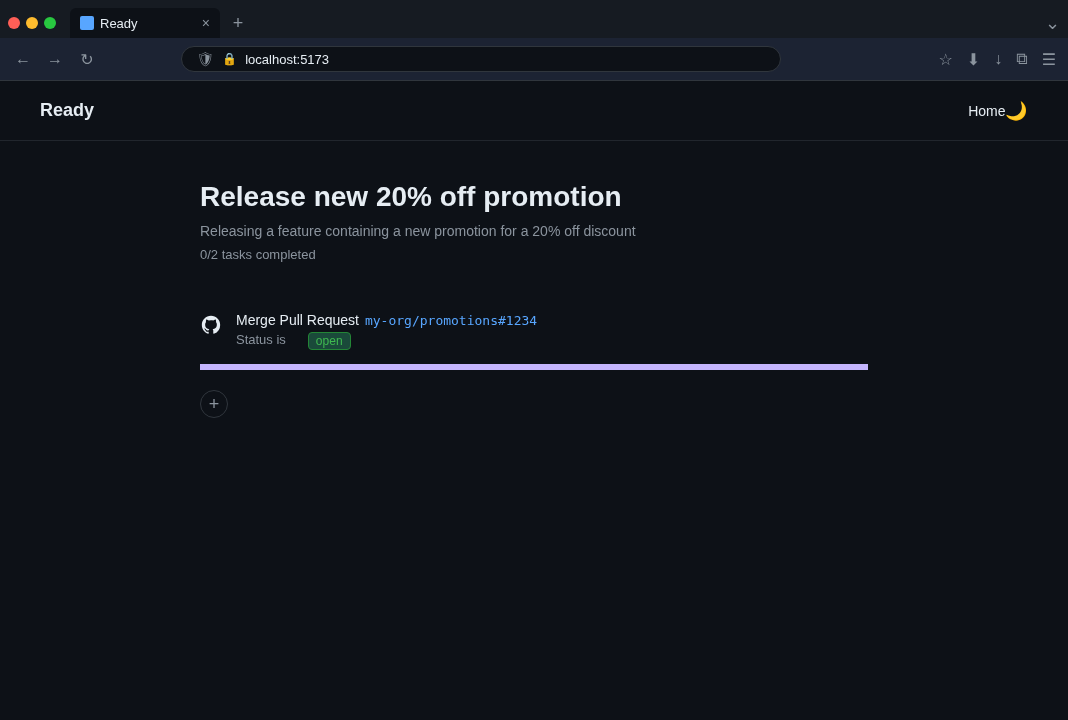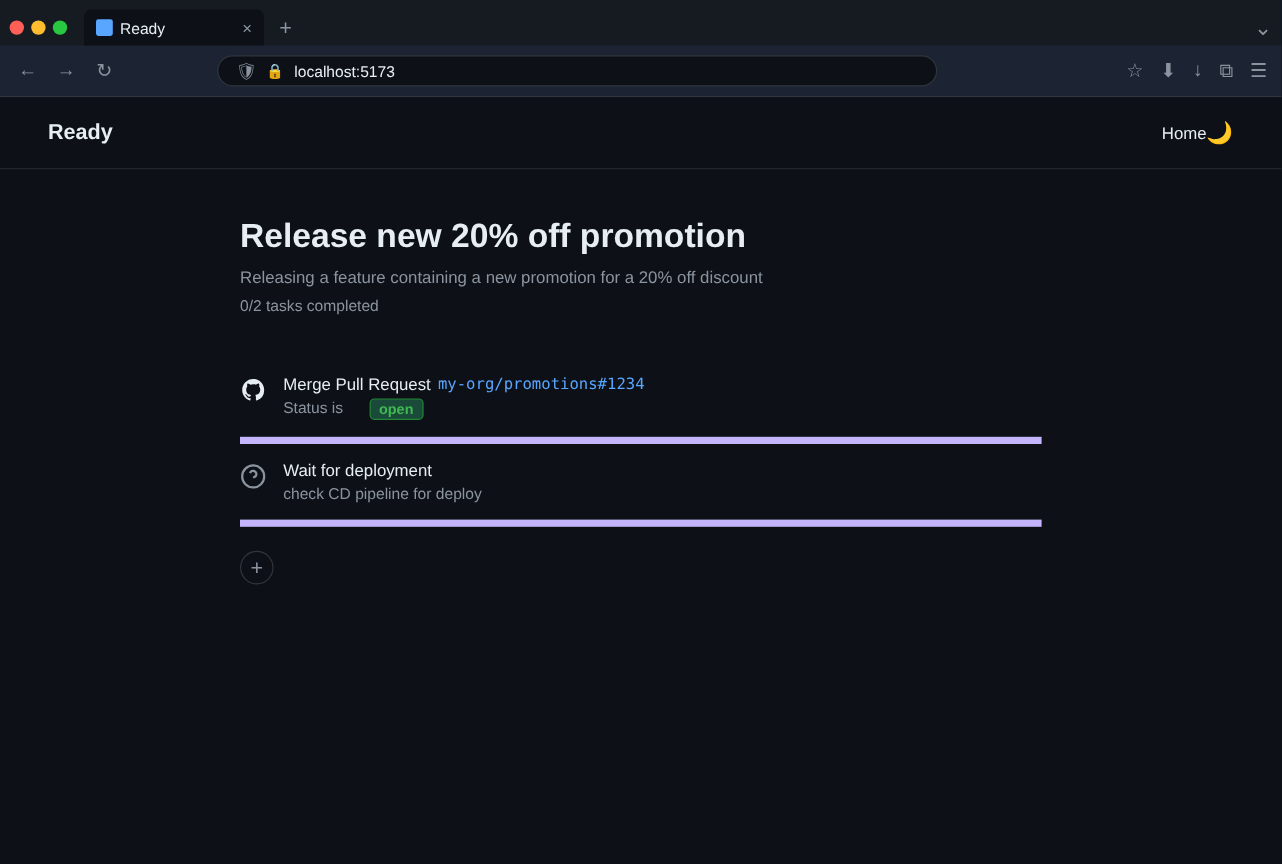--- a/index.html
+++ b/index.html
@@ -263,21 +263,21 @@
     }
 
     .status-badge {
       display: inline-block;
       background: #1a4a3a;
       color: #3fb950;
       border: 1px solid #238636;
       border-radius: 4px;
       padding: 1px 7px;
       font-size: 12px;
-      font-weight: 700;
+      font-weight: 400;
     }
 
     .task-subtitle {
       font-size: 13px;
       color: #8b949e;
       margin-top: 3px;
     }
 
     .add-task-btn {
       display: flex;
@@ -359,31 +359,16 @@
           <span>Merge Pull Request</span>
           <a class="task-link">my-org/promotions#1234</a>
         </div>
         <div class="task-status">
           <span>Status is</span>
           <span class="status-badge">open</span>
         </div>
       </div>
     </div>
 
-    <div class="task-item">
-      <div class="task-icon">
-        <svg class="question-icon" viewBox="0 0 24 24" fill="none" stroke="currentColor" stroke-width="2">
-          <circle cx="12" cy="12" r="10"></circle>
-          <path d="M9.09 9a3 3 0 015.83 1c0 2-3 3-3 3"></path>
-          <line x1="12" y1="17" x2="12.01" y2="17"></line>
-        </svg>
-      </div>
-      <div class="task-content">
-        <div class="task-title">
-          <span>Wait for deployment</span>
-        </div>
-        <div class="task-subtitle">check CD pipeline for deploy</div>
-      </div>
-    </div>
 
     <button class="add-task-btn">+</button>
   </div>
 </div>
 
 </body></html>

